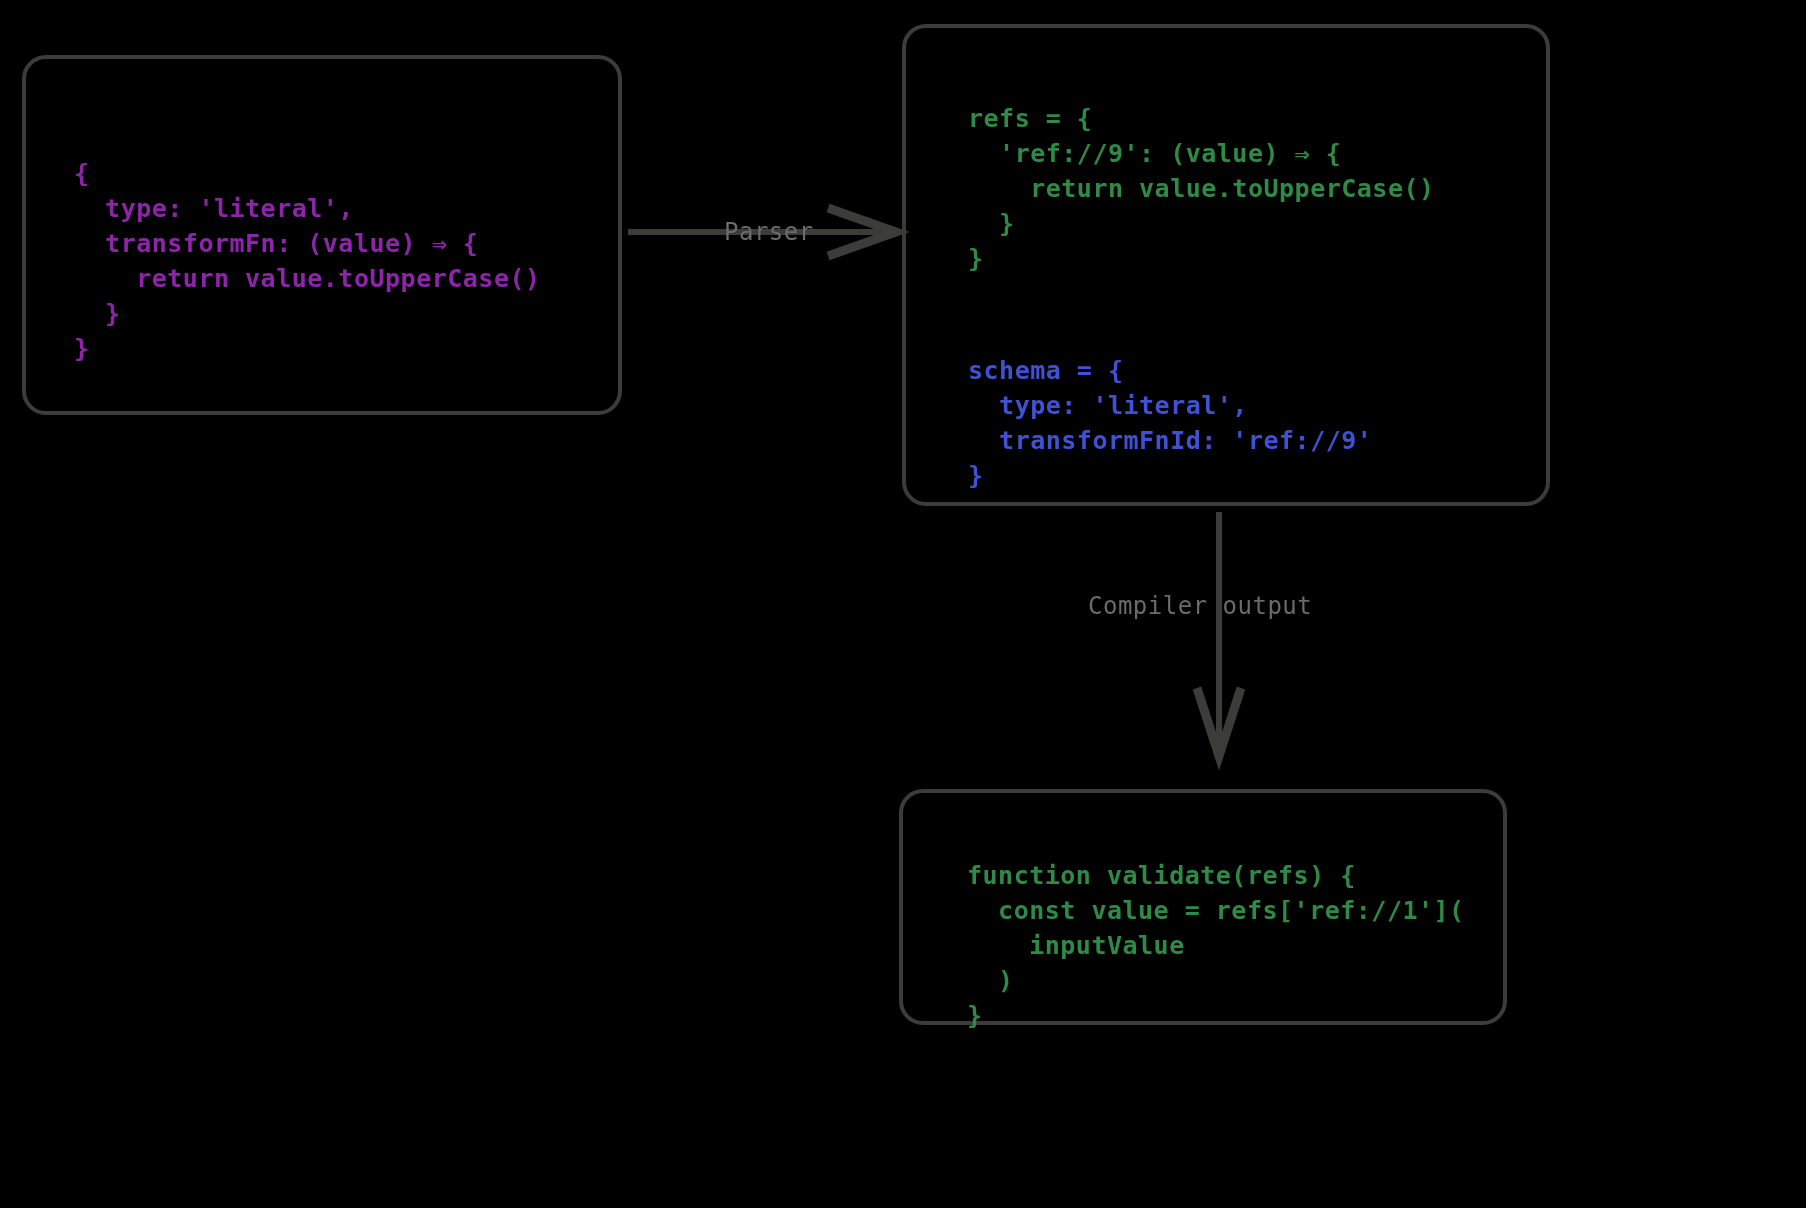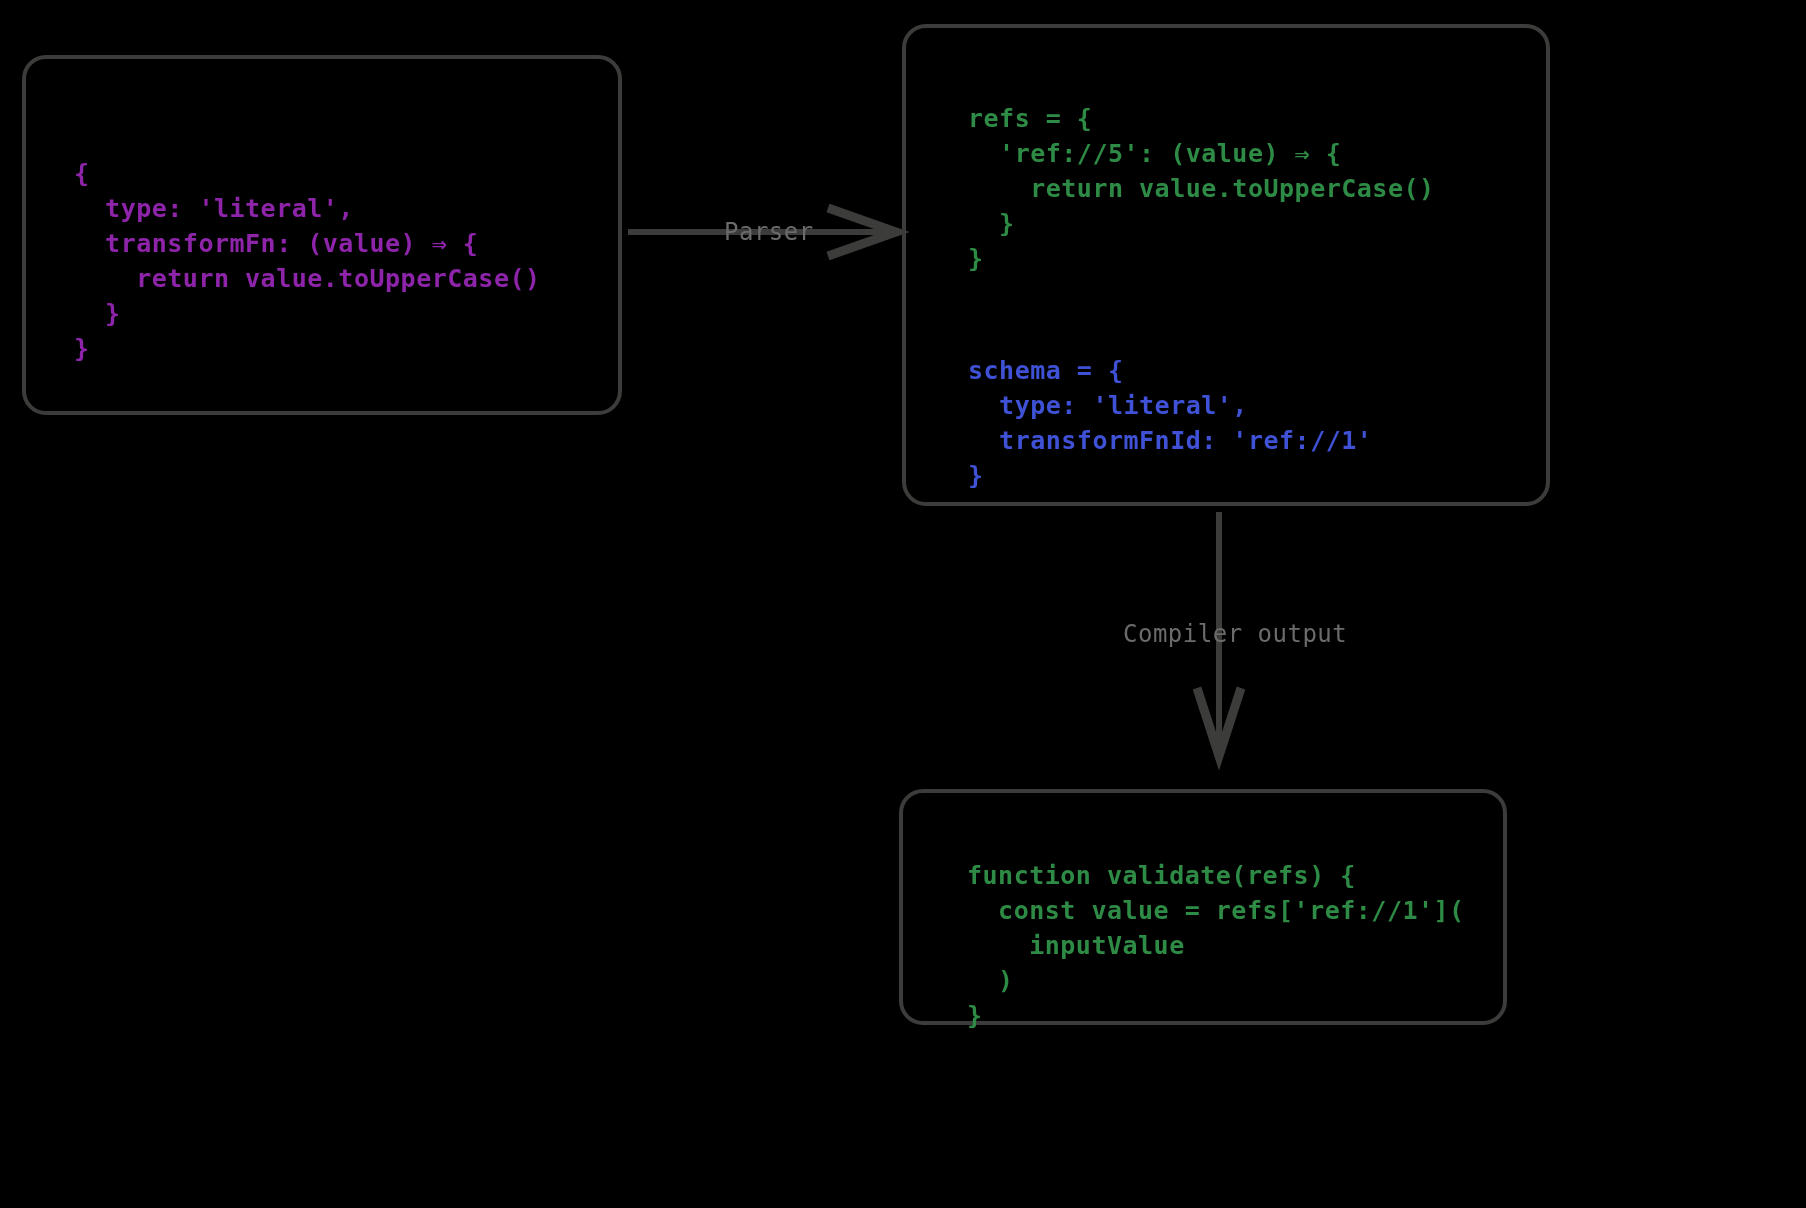--- a/index.html
+++ b/index.html
@@ -84,22 +84,21 @@
     color: #6b6b6b;
     white-space: nowrap;
     letter-spacing: 0.5px;
   }
   #label-parser {
     left: 724px;
     top: 218px;
   }
   #label-compiler {
     left: 1088px;
-    top: 620px;
-    margin-left: 35px;
+    top: 592px;
   }
   svg.edges {
     position: absolute;
     left: 0;
     top: 0;
     width: 1806px;
     height: 1208px;
     pointer-events: none;
   }
 </style>
@@ -125,27 +124,27 @@
     <pre class="code" id="code-source">{
   type: 'literal',
   transformFn: (value) ⇒ {
     return value.toUpperCase()
   }
 }</pre>
   </div>
 
   <div class="node" id="node-parsed">
     <pre class="code" id="code-refs">refs = {
-  'ref://5': (value) ⇒ {
+  'ref://9': (value) ⇒ {
     return value.toUpperCase()
   }
 }</pre>
     <pre class="code" id="code-schema">schema = {
   type: 'literal',
-  transformFnId: 'ref://1'
+  transformFnId: 'ref://9'
 }</pre>
   </div>
 
   <div class="node" id="node-compiled">
     <pre class="code" id="code-compiled">function validate(refs) {
   const value = refs['ref://1'](
     inputValue
   )
 }</pre>
   </div>

